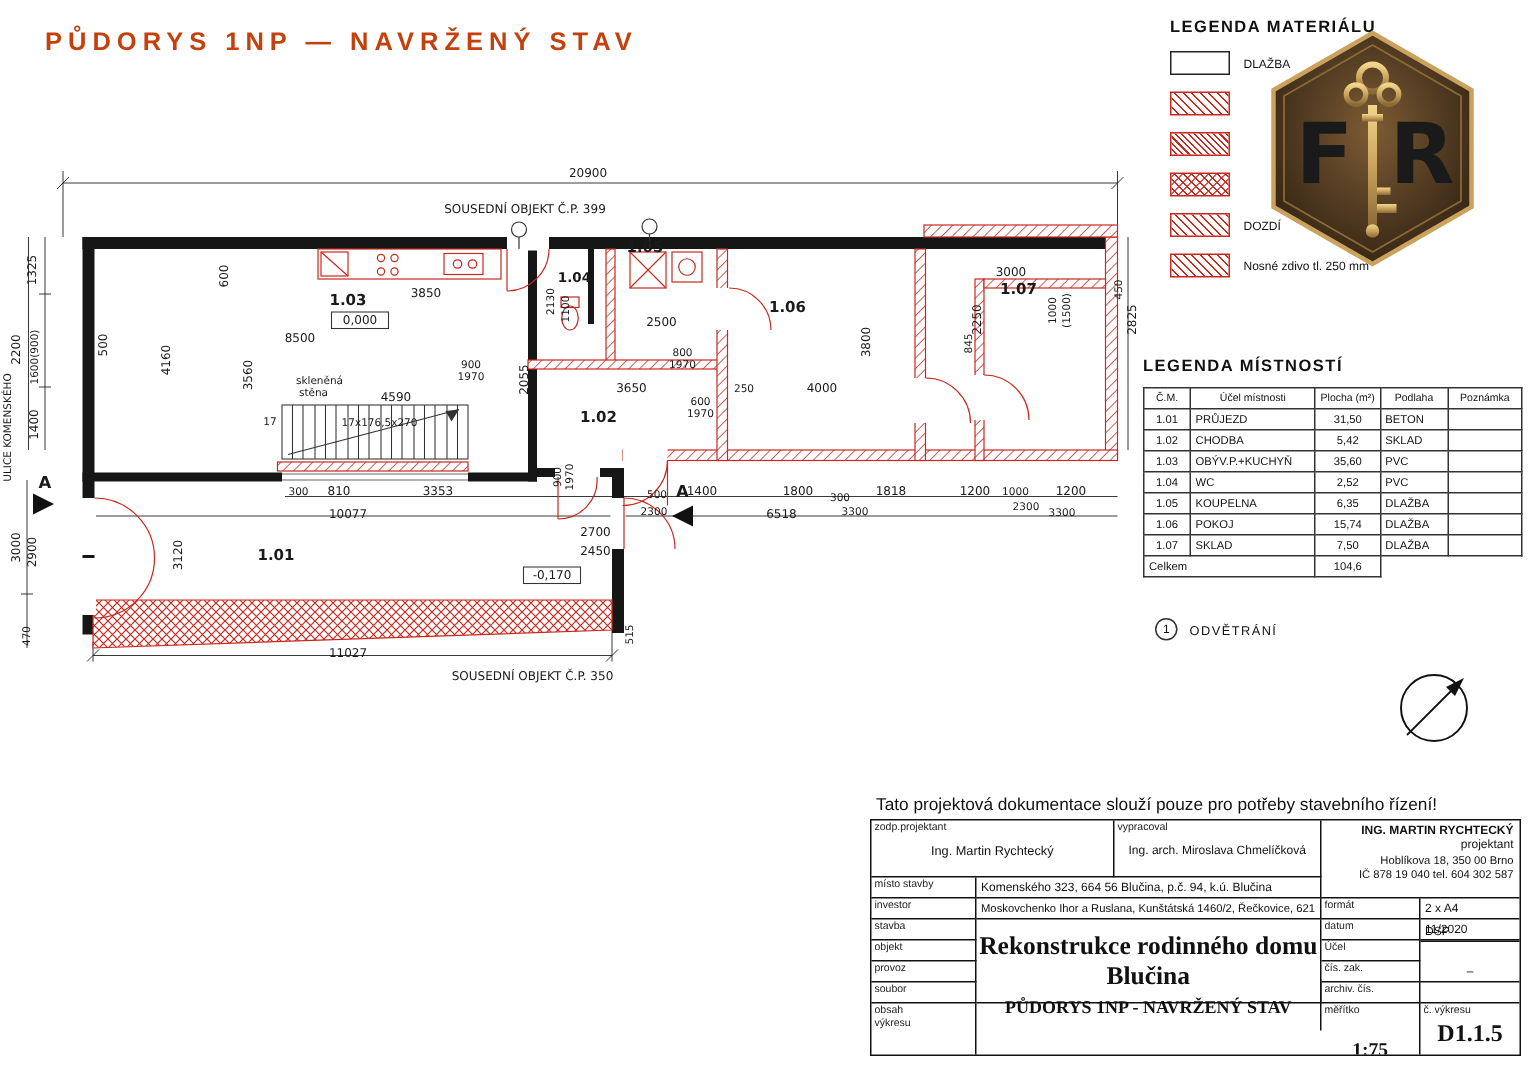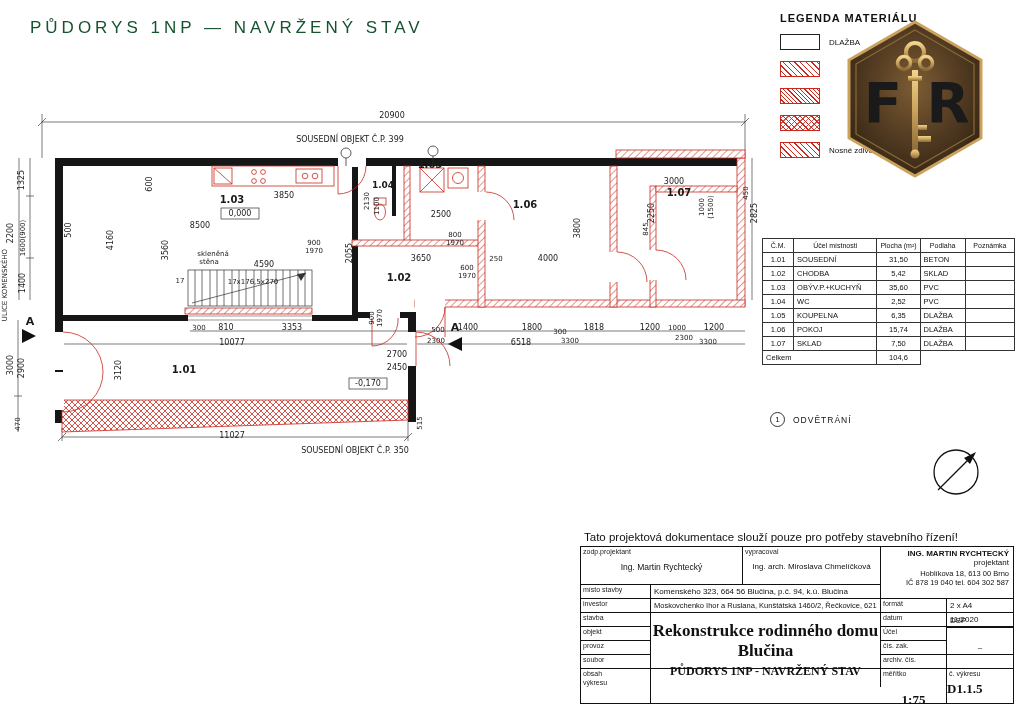--- a/index.html
+++ b/index.html
@@ -1,19 +1,19 @@
 <!DOCTYPE html>
 <html><head>
 <meta charset="utf-8">
 <style>
   html,body{margin:0;padding:0;background:#fff;width:1024px;height:714px;overflow:hidden;
     font-family:"Liberation Sans",sans-serif;color:#111;position:relative}
   .abs{position:absolute}
   
-  #main-title{left:30px;top:18px;font-size:17px;font-weight:normal;letter-spacing:4px;color:#14532d}
+  #main-title{left:30px;top:18px;font-size:17px;font-weight:bold;letter-spacing:4px;color:#c2410c}
   
   #plan-wrap{left:0;top:0;width:775px;height:470px}
   svg text{font-family:"DejaVu Sans",sans-serif;fill:#1a1a1a}
   
   #legend-mat{left:780px;top:12px;width:240px}
   #legend-mat .lm-title{font-size:11px;font-weight:bold;letter-spacing:1px;margin-bottom:10px}
   .lm-row{display:flex;align-items:center;gap:9px;margin-bottom:11px;height:16px}
   .sw{width:38px;height:14px;border:1px solid #c8281e;flex:0 0 auto}
   .sw.existing{border-color:#222;background:#fff}
   .sw.hatch{background:repeating-linear-gradient(45deg,#fff 0 3px,#c8281e 3px 4px)}
@@ -286,20 +286,24 @@
   <div class="lm-row">
     <div class="sw dense"></div>
     <div class="lm-label"></div>
   </div>
   <div class="lm-row">
     <div class="sw cross"></div>
     <div class="lm-label"></div>
   </div>
   <div class="lm-row">
     <div class="sw hatch"></div>
+    <div class="lm-label">DOZDÍ</div>
+  </div>
+  <div class="lm-row">
+    <div class="sw hatch"></div>
     <div class="lm-label">Nosné zdivo tl. 250 mm</div>
   </div>
 </div>
 
 <div class="abs" id="logo">
 <svg width="144" height="162" viewBox="0 0 144 162">
   <defs>
     <radialGradient id="bz" cx="50%" cy="42%" r="70%">
       <stop offset="0%" stop-color="#7d5c34"></stop>
           <stop offset="55%" stop-color="#4e3820"></stop>
@@ -322,32 +326,33 @@
     <rect x="69" y="52" width="6" height="82" fill="url(#goldL)"></rect>
     <rect x="65" y="58" width="14" height="5" fill="url(#goldL)"></rect>
     <rect x="75" y="118" width="13" height="6" fill="url(#goldL)"></rect>
     <rect x="75" y="107" width="9" height="5" fill="url(#goldL)"></rect>
     <circle cx="72" cy="136" r="4.5" fill="url(#goldL)"></circle>
   </g>
 </svg>
 </div>
 
 <div class="abs" id="room-legend">
+  <div class="rl-title">LEGENDA MÍSTNOSTÍ</div>
   <table class="rl">
     <tbody>
         <tr>
       <th style="width:30px">Č.M.</th>
       <th style="width:84px">Účel místnosti</th>
       <th style="width:34px">Plocha (m²)</th>
       <th style="width:44px">Podlaha</th>
       <th style="width:48px">Poznámka</th>
     </tr>
     <tr>
           <td class="num">1.01</td>
-          <td>SOUSEDNÍ</td>
+          <td>PRŮJEZD</td>
           <td class="num">31,50</td>
           <td>BETON</td>
           <td></td>
         </tr>
     <tr>
           <td class="num">1.02</td>
           <td>CHODBA</td>
           <td class="num">5,42</td>
           <td>SKLAD</td>
           <td></td>
@@ -417,21 +422,21 @@
     <div class="sl">zodp.projektant</div>
     <div class="cv" style="margin-top:6px">Ing. Martin Rychtecký</div>
   </div>
   <div class="cell br bb" style="left:162px;top:0;width:138px;height:38px">
     <div class="sl">vypracoval</div>
     <div class="cv" style="margin-top:6px;font-size:8px">Ing. arch. Miroslava Chmelíčková</div>
   </div>
   <div class="cell bb" style="left:300px;top:0;width:132px;height:52px;text-align:right;padding:2px 4px">
     <div style="font-size:8px;font-weight:bold">ING. MARTIN RYCHTECKÝ</div>
     <div style="font-size:8px">projektant</div>
-    <div style="font-size:7.5px;margin-top:2px">Hoblíkova 18, 613 00  Brno</div>
+    <div style="font-size:7.5px;margin-top:2px">Hoblíkova 18, 350 00  Brno</div>
     <div style="font-size:7.5px">IČ 878 19 040  tel. 604 302 587</div>
   </div>
   <div class="cell br bb sl" style="left:0;top:38px;width:70px;height:14px">místo stavby</div>
   <div class="cell br bb" style="left:70px;top:38px;width:230px;height:14px;font-size:8px;padding:2px 3px">Komenského 323, 664 56  Blučina, p.č. 94, k.ú. Blučina</div>
   <div class="cell br bb sl" style="left:0;top:52px;width:70px;height:14px">investor</div>
   <div class="cell br bb" style="left:70px;top:52px;width:230px;height:14px;font-size:7.5px;padding:2px 3px">Moskovchenko Ihor a Ruslana, Kunštátská 1460/2, Řečkovice, 621 00</div>
   <div class="cell br bb sl" style="left:300px;top:52px;width:66px;height:14px">formát</div>
   <div class="cell bb" style="left:366px;top:52px;width:66px;height:14px;font-size:8px;padding:2px 3px">2 x A4</div>
   <div class="cell br bb sl" style="left:0;top:66px;width:70px;height:14px">stavba</div>
   <div class="cell br bb sl" style="left:0;top:80px;width:70px;height:14px">objekt</div>
@@ -452,15 +457,15 @@
     <div class="sl">obsah</div>
     <div class="sl">výkresu</div>
   </div>
   <div class="cell br serifb" style="left:70px;top:106px;width:230px;height:34px;font-size:12px;text-align:center;padding-top:11px">PŮDORYS 1NP - NAVRŽENÝ STAV</div>
   <div class="cell br" style="left:300px;top:122px;width:66px;height:34px">
     <div class="sl">měřítko</div>
     <div class="serifb" style="font-size:13px;text-align:center;margin-top:14px">1:75</div>
   </div>
   <div class="cell" style="left:366px;top:122px;width:66px;height:34px">
     <div class="sl">č. výkresu</div>
-    <div class="serifb" style="font-size:13px;margin-top:3px">D1.1.5</div>
+    <div class="serifb" style="font-size:16px;text-align:center;margin-top:3px">D1.1.5</div>
   </div>
 </div>
 
 </body></html>

